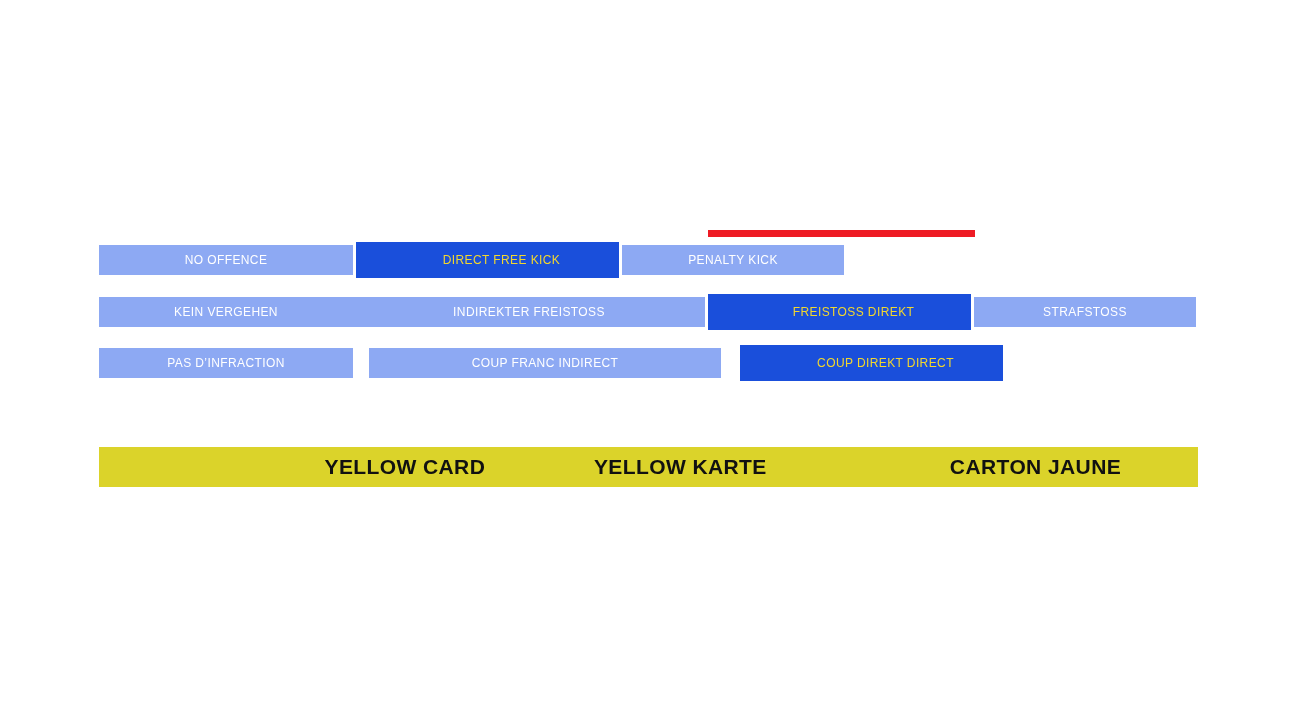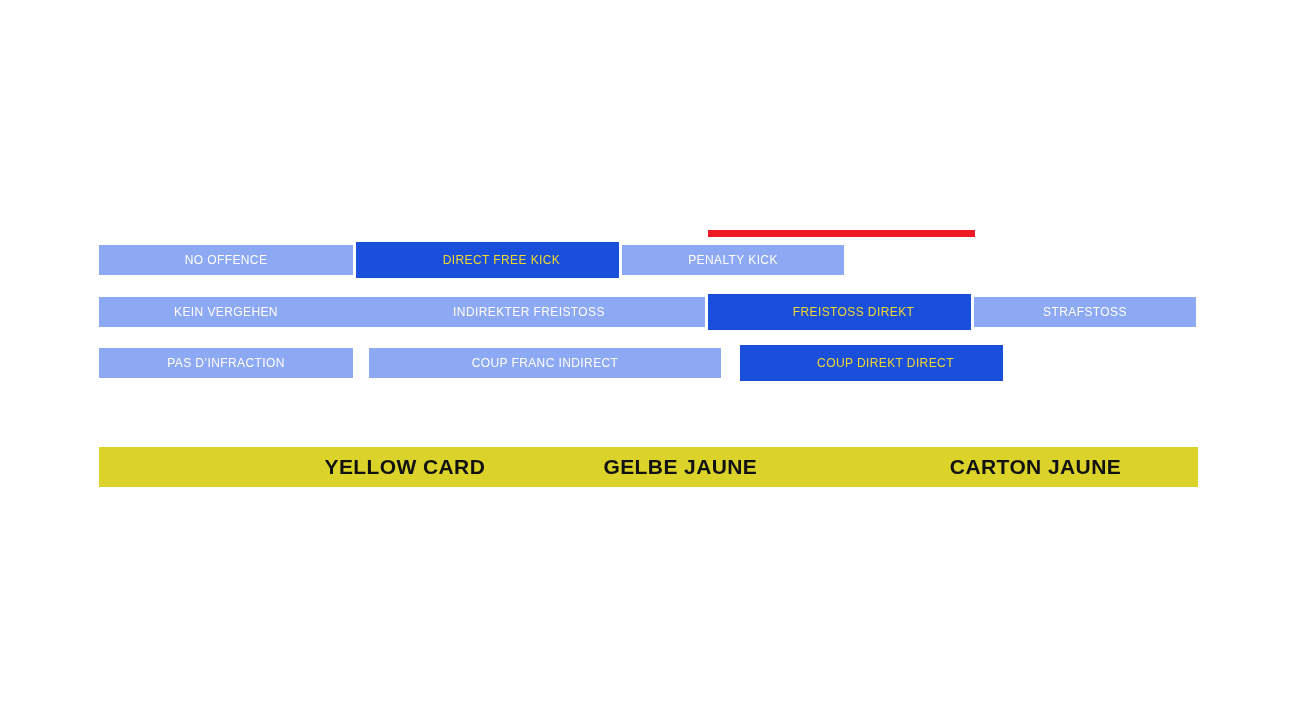--- a/index.html
+++ b/index.html
@@ -102,17 +102,17 @@
   </div>
 
   <div class="grid-row row-3">
     <div class="cell c1">PAS D’INFRACTION</div>
     <div class="cell c2">COUP FRANC INDIRECT</div>
     <div class="cell c3 selected">COUP DIREKT DIRECT</div>
   </div>
 
   <div class="card-bar">
     <span class="card-label l1">YELLOW CARD</span>
-    <span class="card-label l2">GELBE JAUNE</span>
+    <span class="card-label l2">YELLOW KARTE</span>
     <span class="card-label l3">CARTON JAUNE</span>
   </div>
 
 </div>
 
 </body></html>

